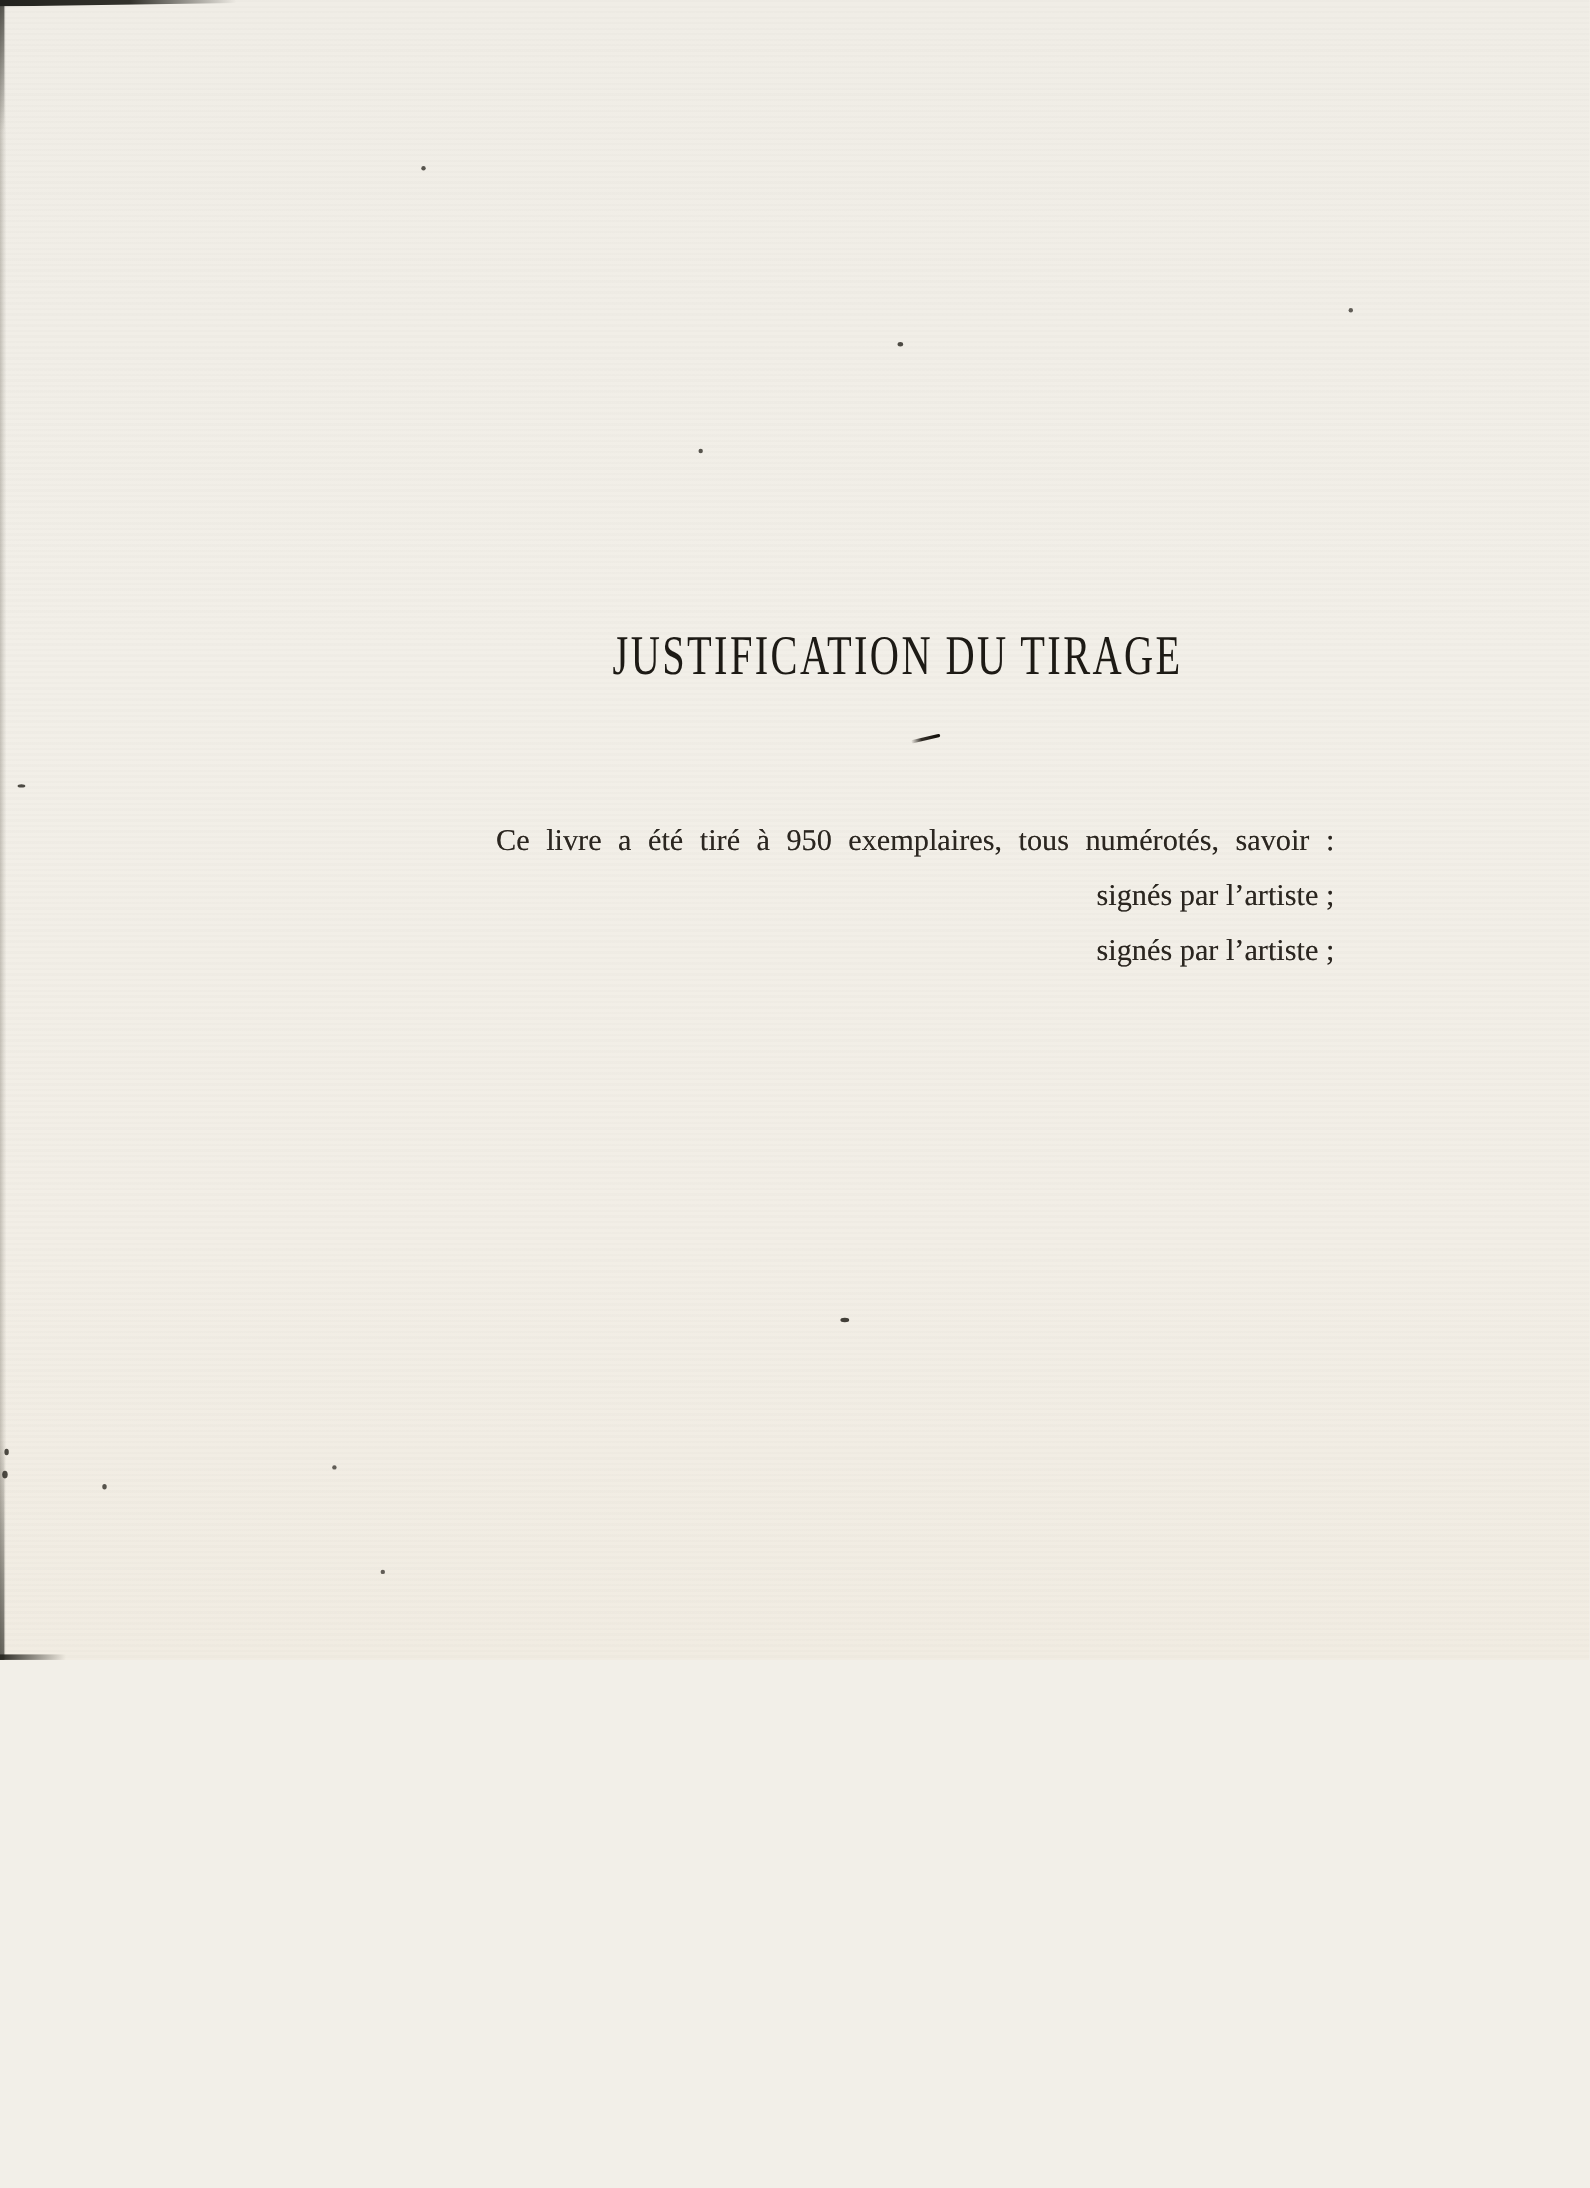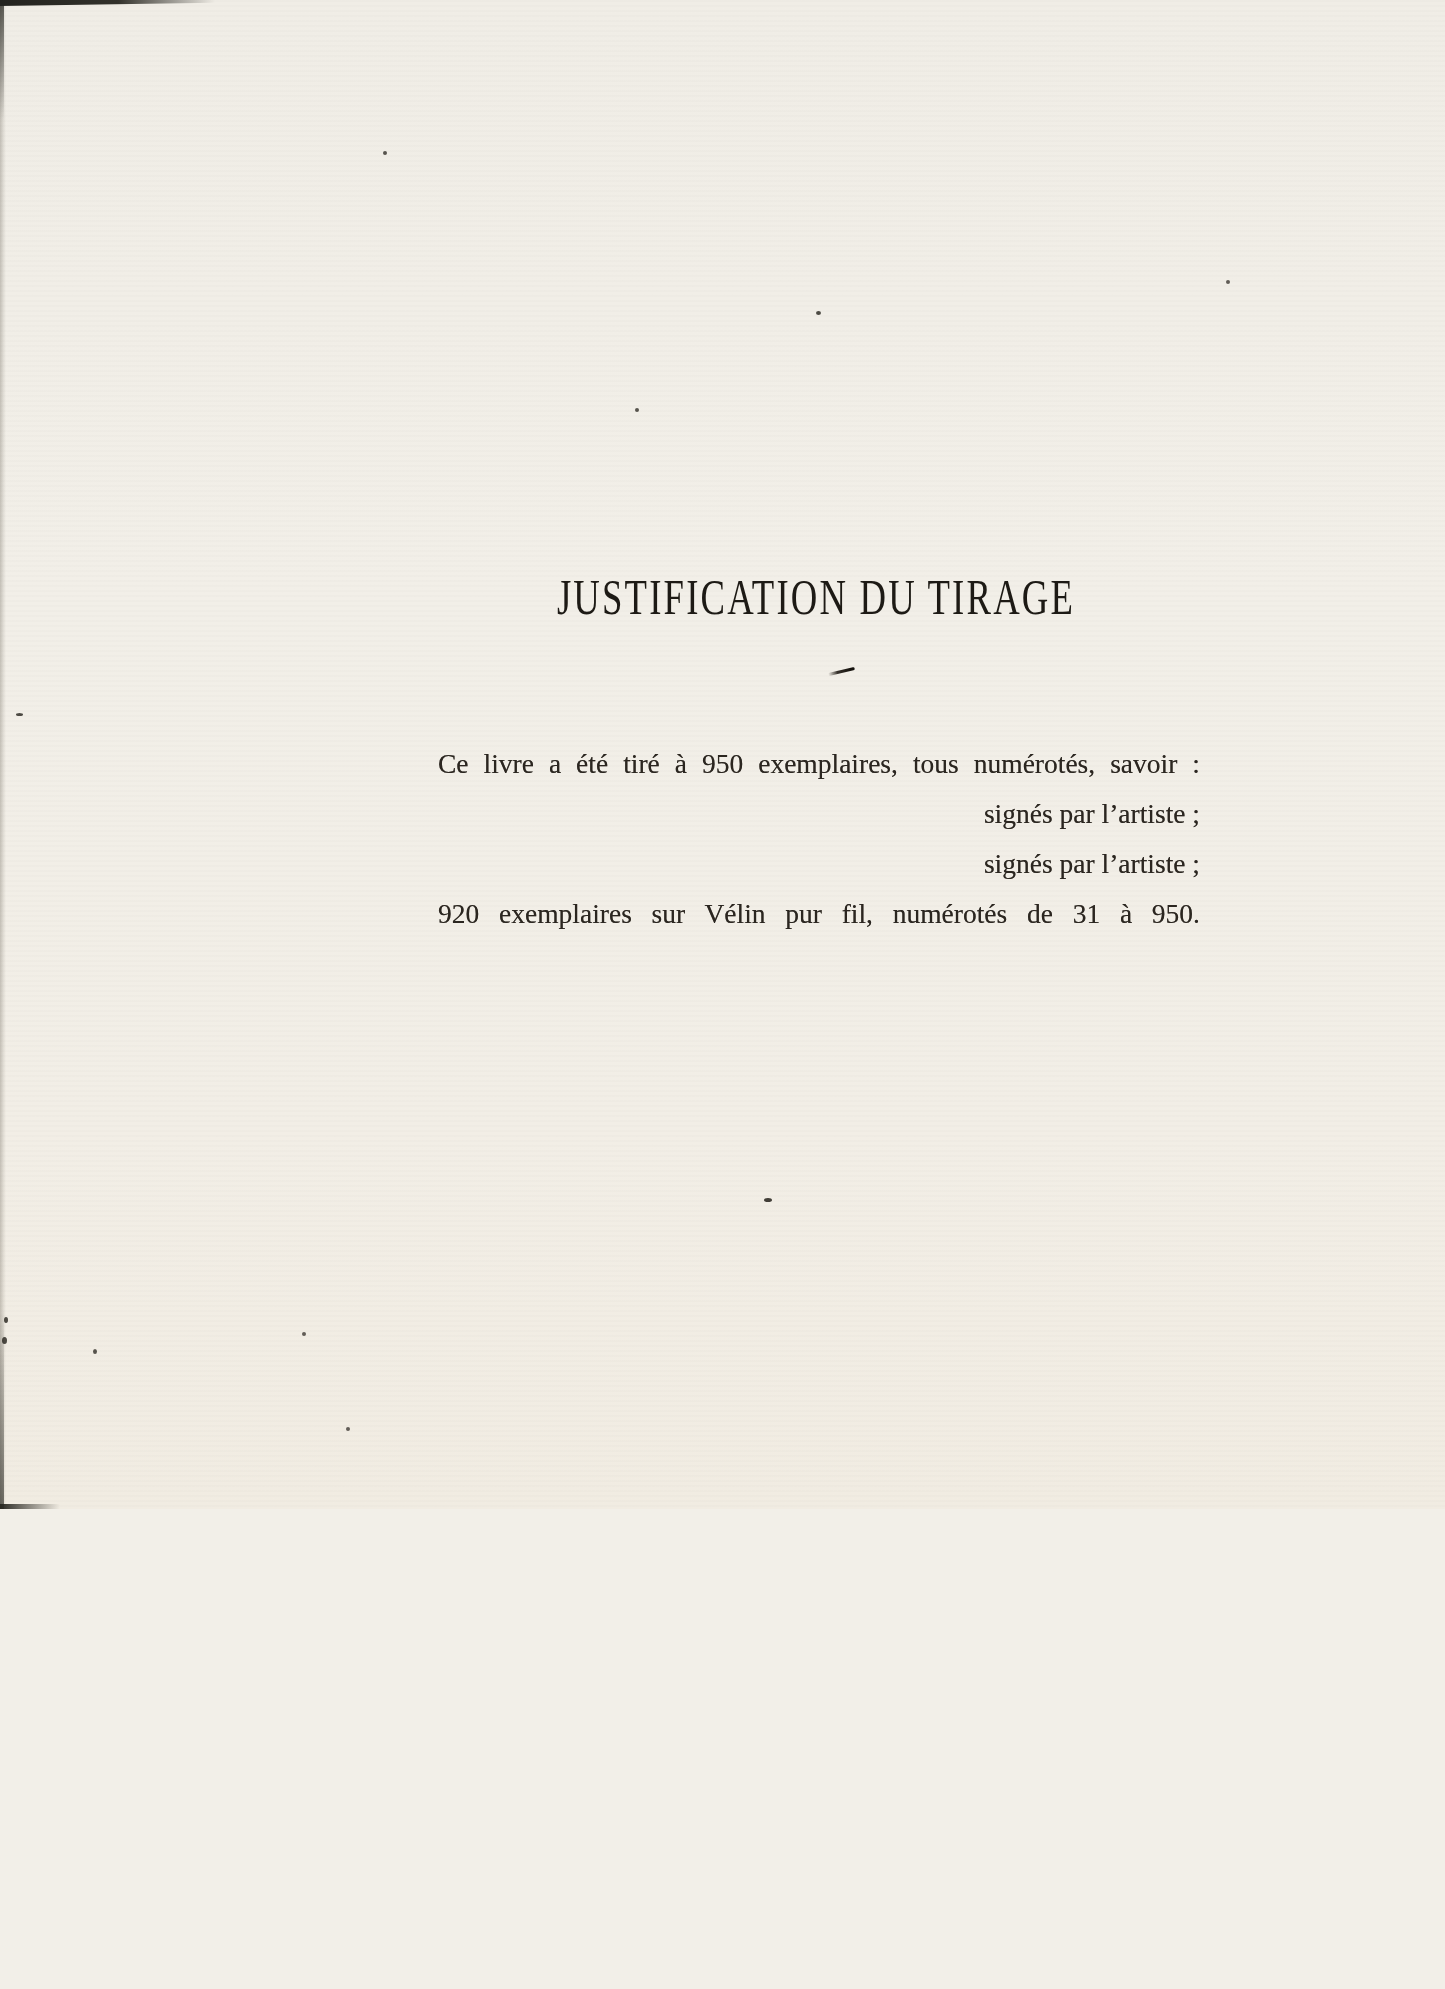--- a/index.html
+++ b/index.html
@@ -86,21 +86,21 @@
     margin-left: 12px;
     width: 27px;
     height: 3px;
     background: linear-gradient(to right, rgba(30,26,20,0), #35302a 35%, #16130e 85%, #16130e);
     border-radius: 2px;
     transform: rotate(-13deg);
   }
   .colophon {
     position: absolute;
     top: 739px;
-    left: 3px;
+    left: 16px;
     width: 100%;
   }
   .line {
     margin: 0;
     height: 50px;
     line-height: 50px;
     font-family: "Liberation Serif", serif;
     font-size: 27.5px;
     color: #2b2620;
     text-shadow: 0 0 0.4px rgba(43,38,32,0.55);
@@ -133,21 +133,20 @@
   <div class="content">
 
     <h1 class="title">JUSTIFICATION DU TIRAGE</h1>
 
     <div class="ornament"></div>
 
     <div class="colophon">
       <p class="line justify">Ce livre a été tiré à 950 exemplaires, tous numérotés, savoir :</p>
       <p class="line center">signés par l’artiste ;</p>
       <p class="line center">signés par l’artiste ;</p>
-      <p class="line justify">920 exemplaires sur Vélin pur fil, numérotés de 31 à 950.</p>
     </div>
 
   </div>
 
   <div>
       <div class="speck" style="left: 383px; top: 151px; width: 4px; height: 4px; opacity: 0.75;"></div>
       <div class="speck" style="left: 816px; top: 311px; width: 5px; height: 4px; opacity: 0.8;"></div>
       <div class="speck" style="left: 1226px; top: 280px; width: 4px; height: 4px; opacity: 0.7;"></div>
       <div class="speck" style="left: 635px; top: 408px; width: 4px; height: 4px; opacity: 0.75;"></div>
       <div class="speck" style="left: 16px; top: 713px; width: 7px; height: 3px; opacity: 0.8;"></div>

